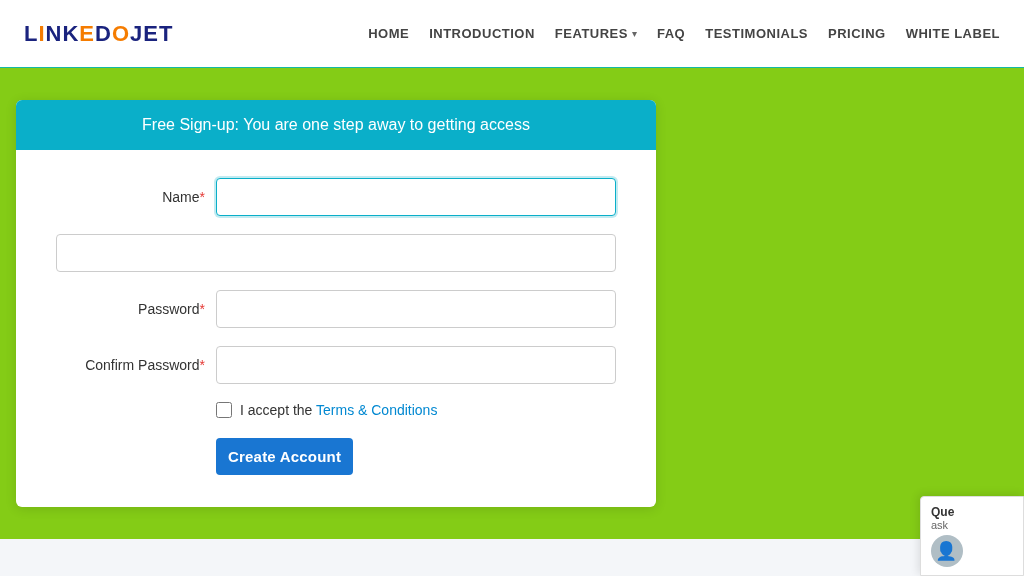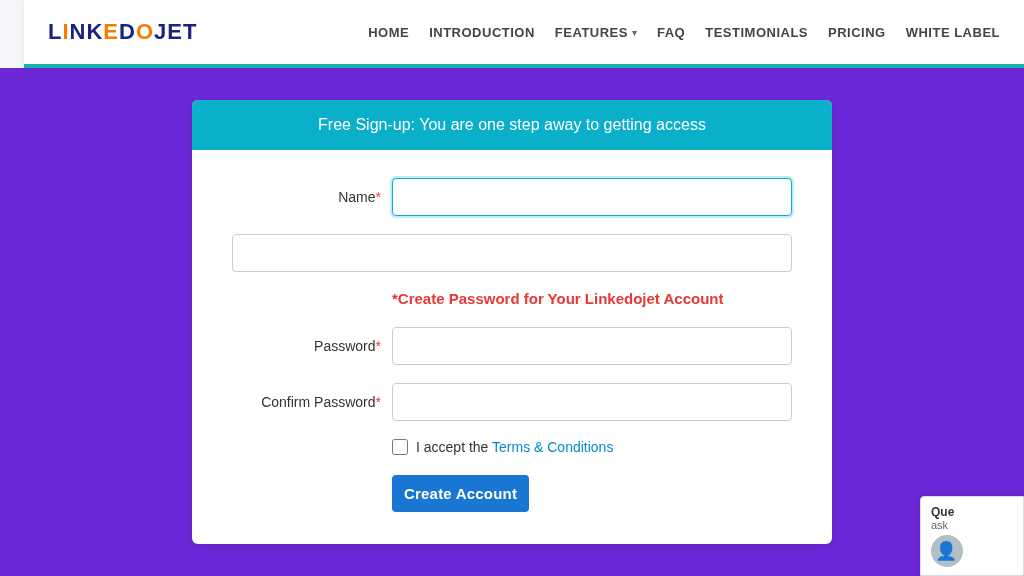--- a/index.html
+++ b/index.html
@@ -7,27 +7,26 @@
       font-family: Arial, sans-serif;
       background: #f4f6f9;
       min-height: 576px;
       width: 1024px;
       overflow: hidden;
     }
 
     
     #header {
       background: #ffffff;
-      border-bottom: 4px solid #14b8a6;
+      border-bottom: 1px solid #14b8a6;
       height: 68px;
       display: flex;
       align-items: center;
       padding: 0 24px;
       box-shadow: 0 1px 4px rgba(0,0,0,0.08);
-      margin-left: 24px;
     }
     #logo {
       font-size: 22px;
       font-weight: 900;
       color: #1a237e;
       letter-spacing: 1px;
       margin-right: auto;
       text-transform: uppercase;
     }
     #logo span.orange {
@@ -52,23 +51,23 @@
       gap: 4px;
     }
     .chevron {
       font-size: 10px;
       color: #666;
     }
 
     
     #main {
       display: flex;
-      justify-content: center;
+      justify-content: flex-start;
       padding: 32px 16px;
-      background: #6d28d9;
+      background: #84cc16;
     }
 
     
     #form-card {
       background: #ffffff;
       border-radius: 6px;
       box-shadow: 0 2px 12px rgba(0,0,0,0.12);
       width: 640px;
       overflow: hidden;
     }
@@ -252,21 +251,20 @@
         <label class="form-label">
           <span>Name</span><span class="required-star">*</span>
         </label>
         <input class="form-input active-blue" type="text" style="">
       </div>
 
       <div class="form-row">
         <input class="form-input" type="email" style="">
       </div>
 
-      <div id="password-section-title">*Create Password for Your Linkedojet Account</div>
 
       <div class="form-row">
         <label class="form-label">
           <span>Password</span><span class="required-star">*</span>
         </label>
         <input class="form-input" type="password" style="">
       </div>
 
       <div class="form-row">
         <label class="form-label">

